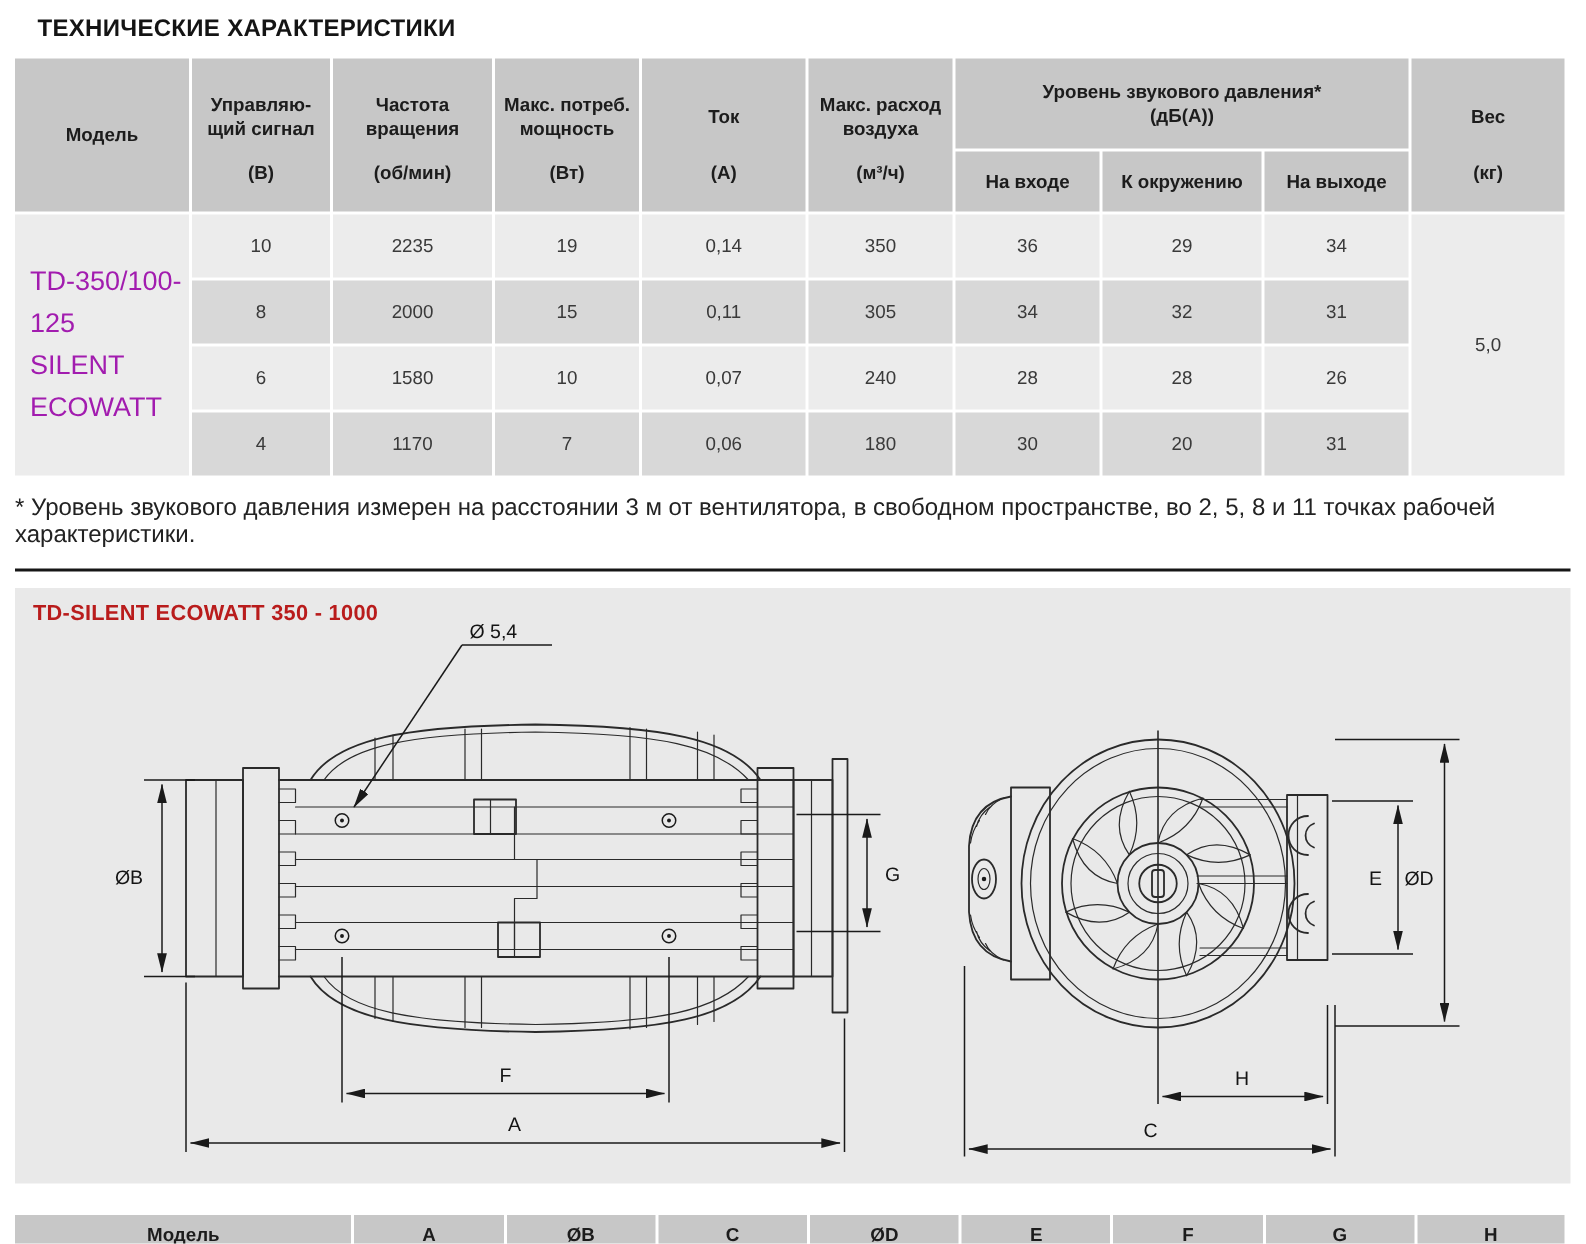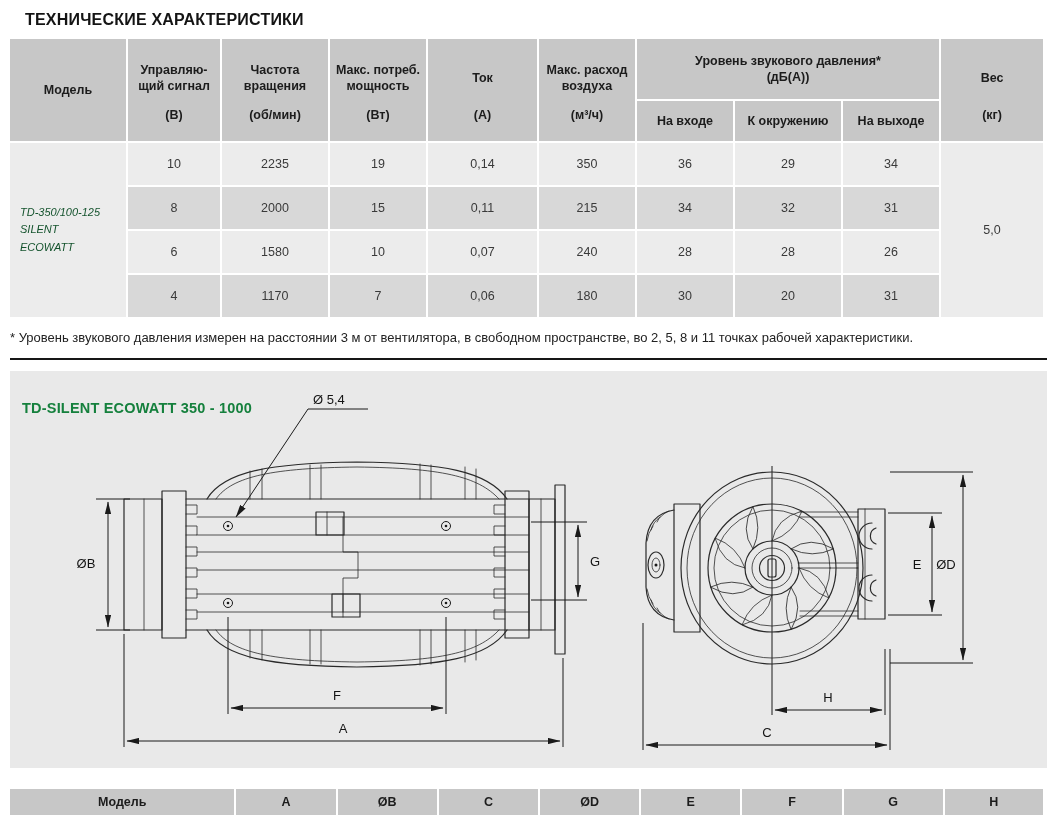--- a/index.html
+++ b/index.html
@@ -12,25 +12,25 @@
   td{text-align:center;color:#3a3a3a;height:42px;}
   .cell-light{background:#ececec;}
   .cell-dark{background:#d8d8d8;}
   .pre{white-space:pre-line;}
   .vsplit{display:flex;flex-direction:column;height:74px;}
   .vsplit .t{flex:1;display:flex;align-items:center;justify-content:center;white-space:pre-line;line-height:1.25;}
   .vsplit .u{height:23px;display:flex;align-items:center;justify-content:center;}
   .row1 th{height:60px;line-height:1.3;}
   .row2 th{height:40px;}
   .la{text-align:left;padding-left:10px;}
-  .model-cell{line-height:1.55;font-size:11px;color:#14532d;font-style:italic;}
-  .footnote{font-size:13px;color:#222;margin:11px 0 0 0;}
+  .model-cell{line-height:1.55;font-size:18px;color:#a21caf;}
+  .footnote{font-size:16px;color:#222;margin:11px 0 0 0;}
   .divider{border:none;border-top:2px solid #161616;margin:13px 0 0 0;}
   .diagram{position:relative;width:1037px;height:397px;background:#e9e9e9;margin-top:11px;}
-  .diagram .dlabel{position:absolute;top:9px;left:12px;font-size:14.5px;font-weight:bold;color:#15803d;letter-spacing:.2px;margin-top:20px;}
+  .diagram .dlabel{position:absolute;top:9px;left:12px;font-size:14.5px;font-weight:bold;color:#b91c1c;letter-spacing:.2px;}
   .diagram svg{position:absolute;left:0;top:0;}
   .o{fill:none;stroke:#2a2a2a;stroke-width:1.2;stroke-linejoin:round;stroke-linecap:round;}
   .t1{stroke-width:.8;}
   .d{fill:none;stroke:#1a1a1a;stroke-width:1;}
   .lbl{font-family:"Liberation Sans",sans-serif;font-size:13px;fill:#141414;}
   .dims-table{margin-top:19px;}
   .dims-table th{height:26px;}
   .dims-table td{height:27px;}
 </style>
 </head>
@@ -116,21 +116,21 @@
       <td class="cell-light">36</td>
       <td class="cell-light">29</td>
       <td class="cell-light">34</td>
       <td rowspan="4" class="cell-light">5,0</td>
     </tr>
     <tr>
       <td class="cell-dark">8</td>
       <td class="cell-dark">2000</td>
       <td class="cell-dark">15</td>
       <td class="cell-dark">0,11</td>
-      <td class="cell-dark">215</td>
+      <td class="cell-dark">305</td>
       <td class="cell-dark">34</td>
       <td class="cell-dark">32</td>
       <td class="cell-dark">31</td>
     </tr>
     <tr>
       <td class="cell-light">6</td>
       <td class="cell-light">1580</td>
       <td class="cell-light">10</td>
       <td class="cell-light">0,07</td>
       <td class="cell-light">240</td>

